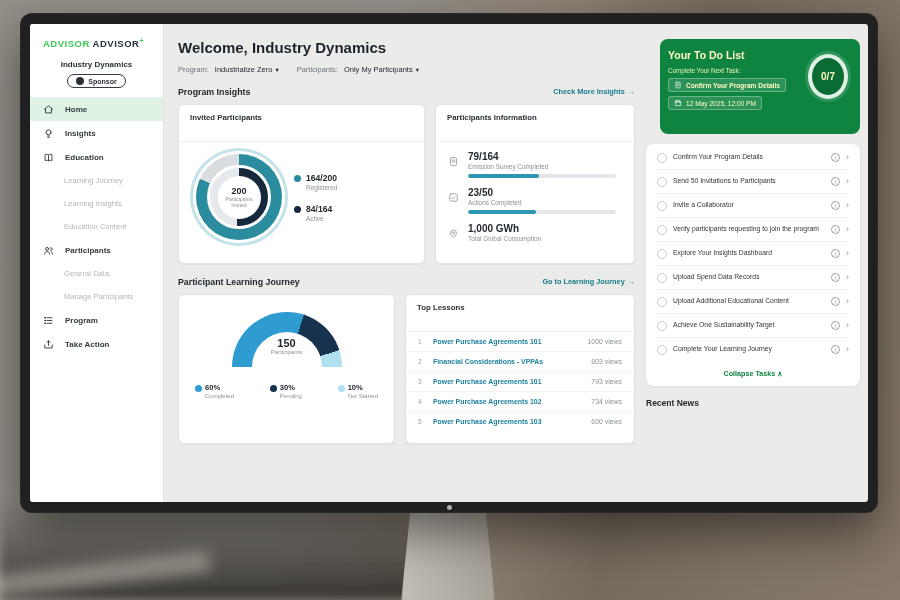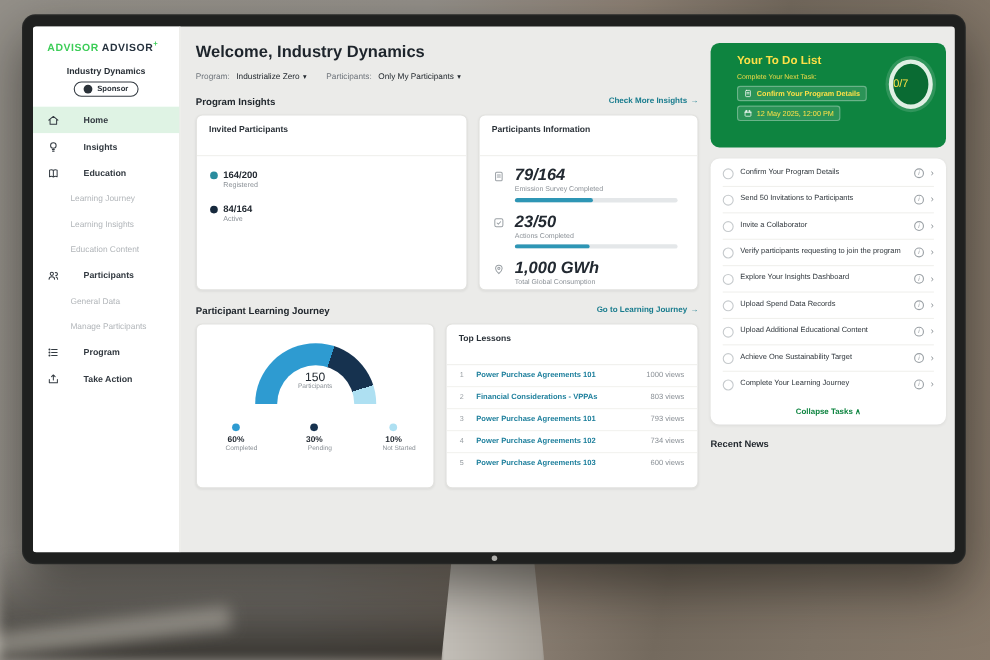--- a/index.html
+++ b/index.html
@@ -25,21 +25,21 @@
 
   
   .sidebar { width:134px; background:#ffffff; border-right:1px solid #e5e5e2; flex-shrink:0; }
   .logo { padding:13px 0 0 13px; font-size:9.5px; font-weight:bold; letter-spacing:.5px; white-space:nowrap; }
   .logo .g { color:#3dcd58; } .logo .d { color:#26323e; }
   .logo .plus { color:#3dcd58; font-size:7px; vertical-align:super; }
   .org { text-align:center; font-size:8px; font-weight:bold; color:#2a3138; margin-top:11px; }
   .badge { margin:5px auto 9px; display:flex; width:fit-content; align-items:center; gap:4px;
     border:1px solid #343b42; border-radius:9px; padding:2px 8px; font-size:7px; font-weight:bold; color:#2a3138; }
   .badge-dot { width:8px; height:8px; border-radius:50%; background:#2a3138; }
-  .nav-item { display:flex; align-items:center; gap:22px; height:24px; padding:0 8px 0 13px;
+  .nav-item { display:flex; align-items:center; gap:11px; height:24px; padding:0 8px 0 13px;
     font-size:8px; font-weight:bold; color:#333a41; cursor:pointer; }
   .nav-item.sub { padding-left:34px; font-weight:normal; color:#b2b6ba; font-size:7.6px; height:23px; }
   .nav-item.active { background:#dff3e4; }
   .nav-ico { width:11px; height:11px; display:flex; color:#333a41; flex-shrink:0; }
   .nav-ico svg { width:11px; height:11px; }
 
   
   .main { flex:1; min-width:0; padding:0 11px 0 14px; }
   .welcome { font-size:15px; font-weight:bold; color:#1d242b; margin-top:15px; }
   .filters { display:flex; align-items:center; gap:6px; font-size:7.5px; color:#6d737a; margin-top:9px; }
@@ -68,53 +68,53 @@
   .legend { display:flex; flex-direction:column; gap:13px; }
   .leg-item { display:flex; gap:5px; align-items:flex-start; }
   .leg-dot { width:7px; height:7px; border-radius:50%; margin-top:2px; flex-shrink:0; }
   .leg-val { font-size:8.6px; font-weight:bold; color:#222931; }
   .leg-lab { font-size:6.5px; color:#8b9197; margin-top:1px; }
 
   .info-body { padding:9px 12px; display:flex; flex-direction:column; gap:9px; }
   .info-row { display:flex; gap:8px; }
   .info-ico { width:12px; color:#9aa0a5; flex-shrink:0; padding-top:2px; }
   .info-ico svg { width:11px; height:11px; }
-  .info-val { font-size:15px; font-weight:bold; color:#222931;font-style:italic; }
+  .info-val { font-size:10px; font-weight:bold; color:#222931; }
   .info-lab { font-size:6.4px; color:#8b9197; margin-top:1px; }
   .bar { width:148px; height:4px; border-radius:2px; background:#e4e7e9; margin-top:4px; overflow:hidden; }
   .bar-fill { height:100%; border-radius:2px; }
 
   .gauge-wrap { position:relative; width:120px; height:62px; margin:14px auto 0; overflow:hidden; }
   .gauge-arc { position:absolute; left:5px; top:3px; width:110px; height:110px; border-radius:50%; }
   .gauge-hole { position:absolute; left:25px; top:23px; width:70px; height:70px; border-radius:50%; background:#fff; }
   .gauge-center { position:absolute; left:0; right:0; top:28px; text-align:center; }
-  .gauge-val { font-size:11px; font-weight:normal; color:#222931; }
+  .gauge-val { font-size:11px; font-weight:bold; color:#222931; }
   .gauge-lab { font-size:6px; color:#8b9197; }
   .gauge-legend { display:flex; justify-content:space-between; padding:12px 16px 0; }
-  .gl-top { display:flex; align-items:center; gap:3px; font-size:7.6px; font-weight:bold; color:#222931;flex-direction:column; }
+  .gl-top { display:flex; align-items:center; gap:3px; font-size:7.6px; font-weight:bold; color:#222931; }
   .gl-lab { font-size:6px; color:#8b9197; margin-left:10px; margin-top:1px; }
 
   .lesson-row { display:flex; align-items:center; gap:8px; padding:6px 12px; border-bottom:1px solid #f2f2ef; }
   .lesson-row:last-child { border-bottom:none; }
   .lesson-rank { font-size:6.5px; color:#9aa0a5; width:7px; flex-shrink:0; }
   .lesson-title { flex:1; font-size:6.9px; font-weight:bold; color:#1d7f9c; cursor:pointer; }
   .lesson-views { font-size:6.9px; color:#8b9197; flex-shrink:0; }
 
   
   .rightcol { width:222px; flex-shrink:0; padding:15px 8px 0 0; }
-  .todo-card { position:relative; background:#0e8440; border-radius:8px; padding:10px 24px; height:95px; color:#fde047; }
+  .todo-card { position:relative; background:#0e8440; border-radius:8px; padding:10px 8px; height:95px; color:#fef9c3;margin-left:14px; }
   .todo-title { font-size:10.5px; font-weight:bold; }
   .todo-sub { font-size:6.3px; opacity:.92; margin-top:6px; }
   .todo-chip { display:flex; align-items:center; gap:4px; margin-top:4px; font-size:6.6px; font-weight:bold;
     background:rgba(255,255,255,0.12); border:1px solid rgba(255,255,255,0.3); border-radius:3px;
     padding:2px 5px; width:fit-content; max-width:148px; }
   .todo-chip svg { width:8px; height:8px; flex-shrink:0; }
   .todo-ring { position:absolute; top:15px; right:12px; width:40px; height:45px; border-radius:50%;
-    background:#0a6b33; border:4px solid #dff0e4; display:flex; align-items:center; 
-    font-size:10px; font-weight:normal; box-shadow:0 0 0 3px rgba(255,255,255,0.14); }
+    background:#0a6b33; border:4px solid #dff0e4; display:flex; align-items:center; justify-content:center;
+    font-size:10px; font-weight:bold; box-shadow:0 0 0 3px rgba(255,255,255,0.14); }
   .tasks-card { background:#fff; border-radius:8px; margin-top:10px; padding:2px 11px 4px;
     box-shadow:0 1px 3px rgba(0,0,0,0.06); }
   .task-row { display:flex; align-items:center; gap:6px; padding:6.5px 0; border-bottom:1px solid #f0f0ed; cursor:pointer; }
   .task-check { width:10px; height:10px; border:1px solid #c6cacd; border-radius:50%; flex-shrink:0; }
   .task-label { font-size:6.8px; color:#2f363c; flex:1; line-height:1.3; }
   .task-info { width:9px; height:9px; border:1px solid #9aa0a5; border-radius:50%; color:#9aa0a5;
     font-size:6px; display:flex; align-items:center; justify-content:center; flex-shrink:0; font-style:italic; }
   .task-chev { color:#8a9095; font-size:9px; line-height:1; flex-shrink:0; }
   .collapse { text-align:center; font-size:7.2px; font-weight:bold; color:#0e8440; padding:8px 0 4px; cursor:pointer; }
   .news-title { font-size:8.5px; font-weight:bold; color:#23292f; margin-top:12px; }
@@ -235,20 +235,28 @@
           <span>Check More Insights</span>
           <span>→</span>
         </span>
       </div>
 
       <div class="grid1">
 
         <div class="card">
           <div class="card-title">Invited Participants</div>
           <div class="inv-body">
+            <div class="donut" style="background: conic-gradient(rgb(42, 140, 158) 0deg, rgb(42, 140, 158) 295deg, rgb(217, 221, 224) 295deg, rgb(217, 221, 224) 360deg);">
+              <div class="donut-inner" style="background: conic-gradient(rgb(22, 41, 60) 0deg, rgb(22, 41, 60) 184deg, rgb(230, 233, 235) 184deg, rgb(230, 233, 235) 360deg);">
+                <div class="donut-hole">
+                  <span class="donut-val">200</span>
+                  <span class="donut-lab">Participants Invited</span>
+                </div>
+              </div>
+            </div>
             <div class="legend">
               <div class="leg-item">
                 <span class="leg-dot" style="background: rgb(42, 140, 158);"></span>
                 <div>
                   <div class="leg-val">164/200</div>
                   <div class="leg-lab">Registered</div>
                 </div>
               </div>
               <div class="leg-item">
                 <span class="leg-dot" style="background: rgb(22, 41, 60);"></span>

